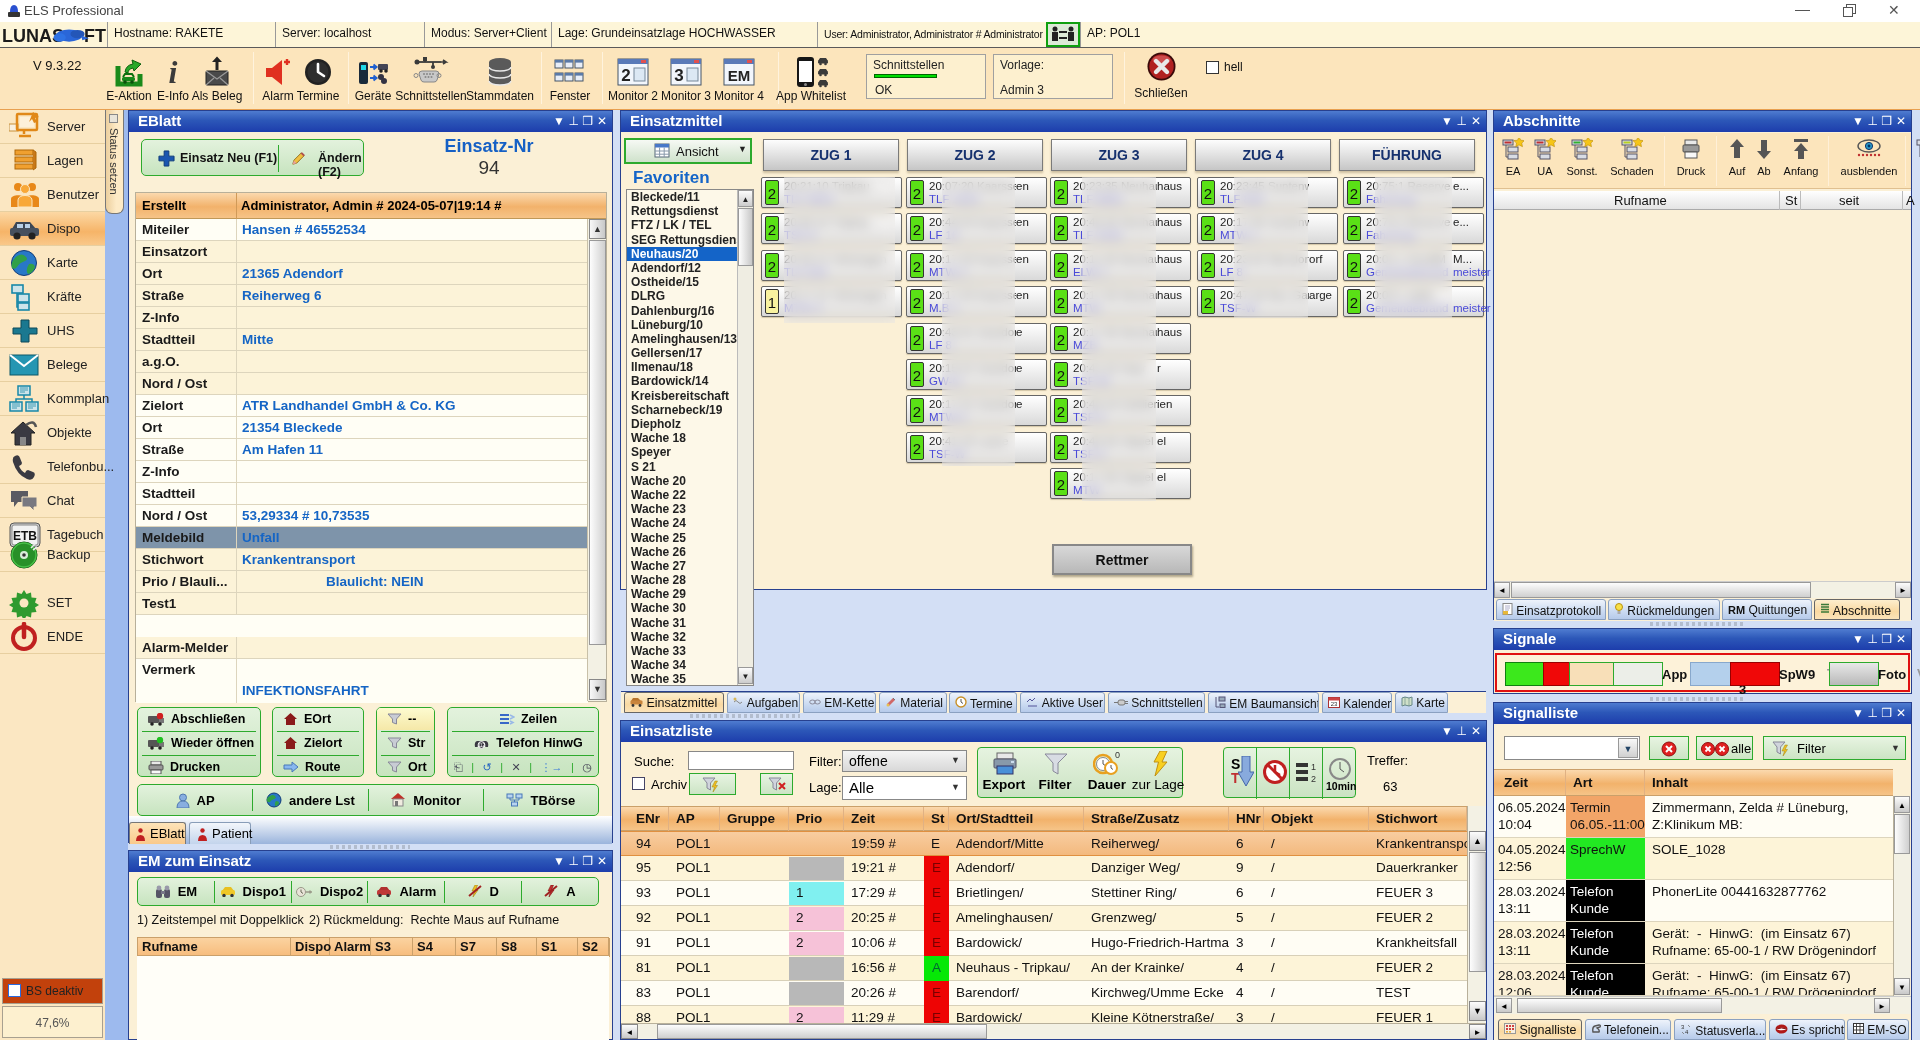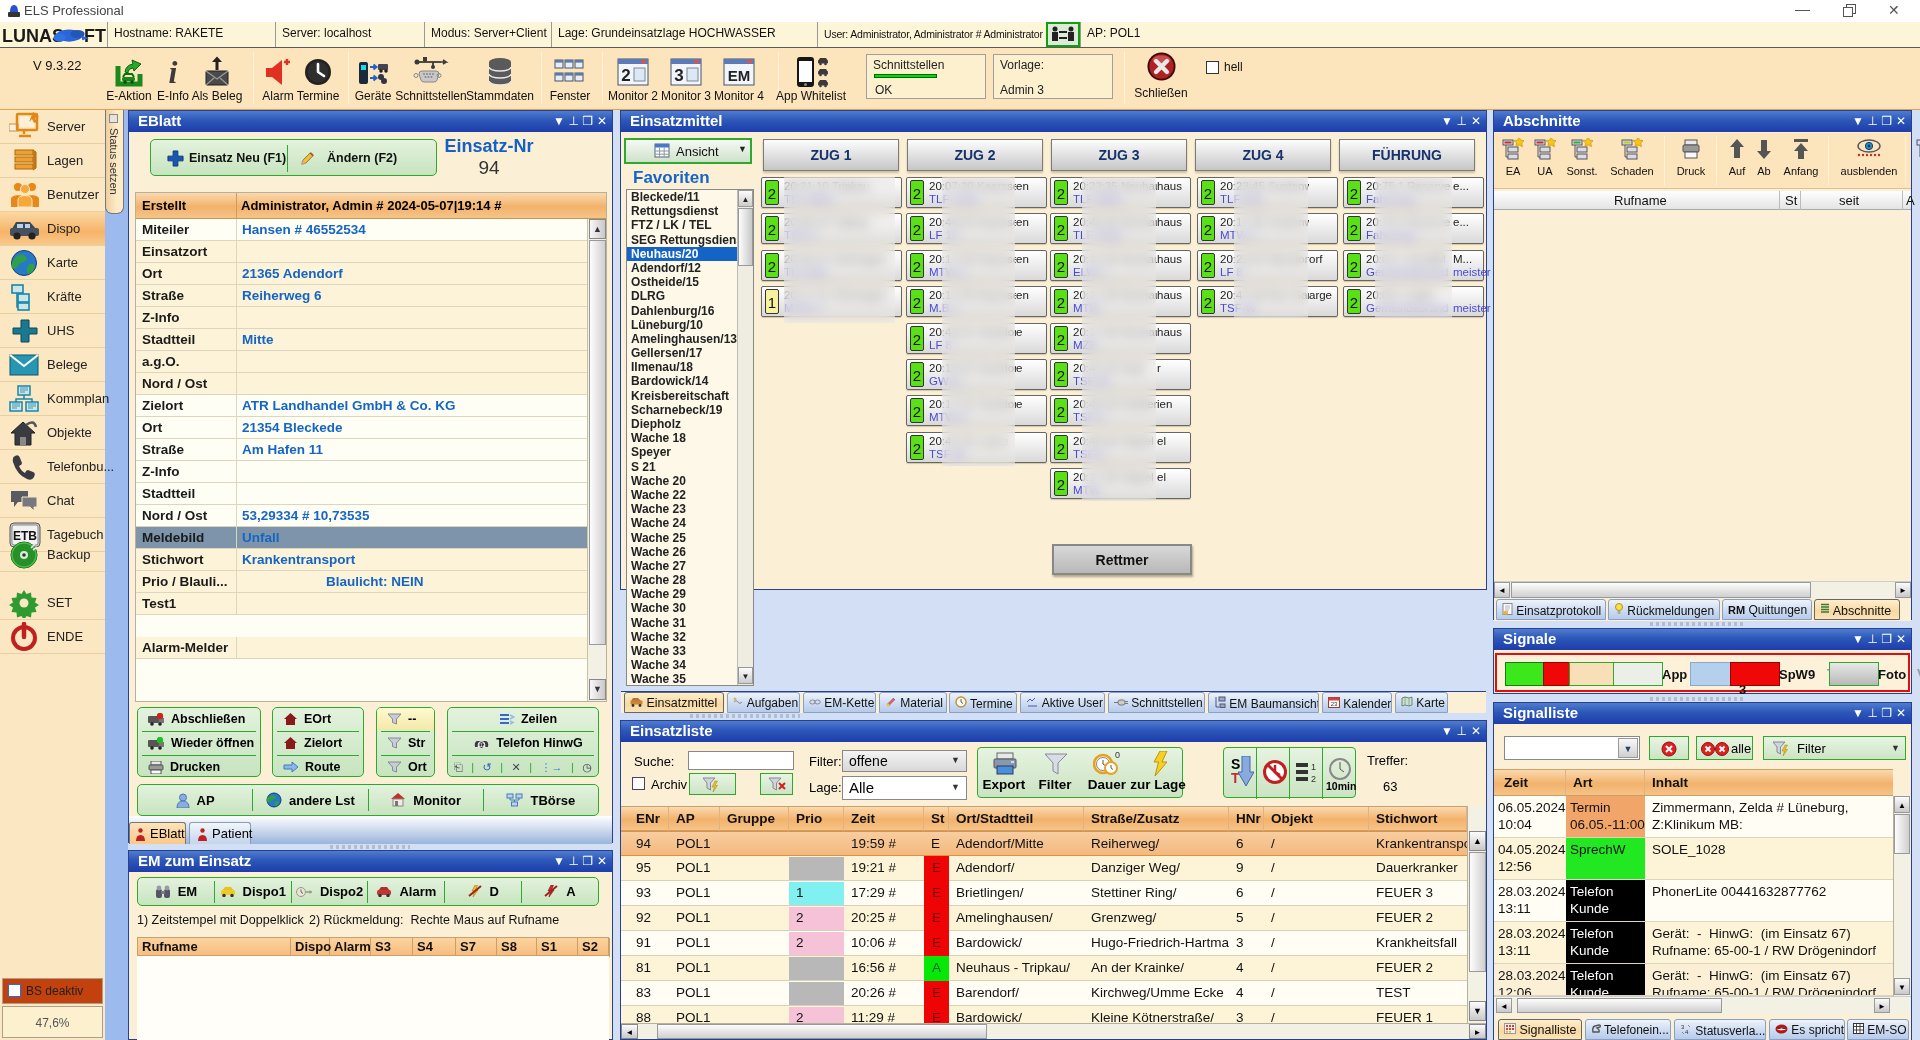--- a/index.html
+++ b/index.html
@@ -422,21 +422,21 @@
   <div class="abs" style="left:3px;top:4px;width:9px;height:9px;background:#e8e4da;border:1px solid #888;"></div>
     <div style="writing-mode:vertical-rl;font-size:11px;color:#333;margin:18px 0 0 2px;">Status setzen</div>
 </div>
 
 <div class="panel" id="eblatt" style="left:128px;top:110px;width:485px;height:733px;">
   <div class="ptitle">EBlatt</div>
   <span class="pctl" style="right:47px">▼</span>
     <span class="pctl" style="right:33px">⊥</span>
     <span class="pctl" style="right:19px">❒</span>
     <span class="pctl" style="right:5px">✕</span>
-  <div class="abs grn" style="left:21px;top:28px;width:287px;height:37px;">
+  <div class="abs grn" style="left:12px;top:28px;width:223px;height:37px;">
     <svg class="abs" style="left:16px;top:10px" width="17" height="17" viewBox="0 0 18 18">
         <path d="M6.5 1 h5 v5.5 H17 v5 h-5.5 V17 h-5 v-5.5 H1 v-5 h5.5 Z" fill="#1a56b0" stroke="#0c3878"></path>
       </svg>
     <span class="gtxt abs" style="left:38px;top:11px;font-size:12.5px">Einsatz Neu (F1)</span>
     <div class="abs" style="left:136px;top:5px;width:1px;height:27px;background:#2daa2d"></div>
     <svg class="abs" style="left:148px;top:10px" width="17" height="17" viewBox="0 0 18 18">
         <path d="M3 15 l1-4 8-8 3 3 -8 8 Z" fill="#f0c040" stroke="#907020"></path>
         <path d="M12 3 l3 3" stroke="#b05050" stroke-width="2"></path>
         <path d="M3 15 l1-4 3 3 Z" fill="#e8a0a0"></path>
       </svg>
@@ -537,20 +537,25 @@
         <i class="csep"></i>
       </div>
       <div class="erow" style="top:400px;background:#fcf3d8;">
         <span class="l">Test1</span>
         <span class="v" style=""></span>
         <i class="csep"></i>
       </div>
       <div class="erow" style="top:444px;background:#fcf3d8;">
         <span class="l">Alarm-Melder</span>
         <span class="v" style=""></span>
+        <i class="csep"></i>
+      </div>
+      <div class="erow" style="top:466px;height:44px;background:#fffef5;border-bottom:none;">
+        <span class="l">Vermerk</span>
+        <span class="v" style="top:24px">INFEKTIONSFAHRT</span>
         <i class="csep"></i>
       </div>
 
     <div class="abs" style="left:451px;top:26px;width:19px;height:482px;background:#f3f1e4;border-left:1px solid #c8c0a8;">
       <div class="abs" style="left:1px;top:0;width:17px;height:20px;background:linear-gradient(90deg,#f8f8f8,#c8c8c8);border:1px solid #888;text-align:center;font-size:9px;color:#333;padding-top:4px;">▲</div>
       <div class="abs" style="left:1px;top:21px;width:17px;height:405px;background:linear-gradient(90deg,#fdfdfd,#cfcfcf);border:1px solid #999;"></div>
       <div class="abs" style="left:1px;top:460px;width:17px;height:21px;background:linear-gradient(90deg,#f8f8f8,#c8c8c8);border:1px solid #888;text-align:center;font-size:9px;color:#333;padding-top:4px;">▼</div>
     </div>
   </div>
 
@@ -1113,21 +1118,21 @@
         <circle cx="10" cy="14" r="9" fill="none" stroke="#e8a020" stroke-width="2.5"></circle>
         <circle cx="10" cy="14" r="6.5" fill="#fff" stroke="#888"></circle>
         <path d="M10 10 v4 l3 2" stroke="#555" fill="none"></path>
         <circle cx="18" cy="18" r="6" fill="#fff" stroke="#e8a020" stroke-width="2"></circle>
         <path d="M18 15 v3 l2 1.5" stroke="#555" fill="none"></path>
       </svg>
     <div class="abs" style="left:103px;top:29px;width:52px;text-align:center;font-weight:bold;font-size:13.5px;">Dauer</div>
     <svg class="abs" style="left:172px;top:3px" width="18" height="25" viewBox="0 0 18 25">
         <path d="M10 0 l-6 11 h4.5 L5 25 l12 -14 h-5 l5 -11 Z" fill="#f8d020" stroke="#c09010"></path>
       </svg>
-    <div class="abs" style="left:151px;top:29px;width:58px;text-align:center;font-weight:bold;font-size:13.5px;">zur Lage</div>
+    <div class="abs" style="left:151px;top:29px;width:58px;text-align:center;font-weight:normal;font-size:13.5px;">zur Lage</div>
   </div>
   <div class="abs" style="left:602px;top:26px;width:133px;height:51px;background:linear-gradient(#e6f3e0,#cbe3c3);border:1px solid #2daa2d;border-radius:4px;">
     <div class="abs" style="left:0;top:0;width:33px;height:51px;border-right:1px solid #2daa2d;">
         <span class="abs" style="left:7px;top:8px;font-weight:bold;font-size:14px;">S</span>
         <span class="abs" style="left:7px;top:22px;font-weight:bold;font-size:14px;color:#c03030">T</span>
         <svg class="abs" style="left:14px;top:8px" width="16" height="30" viewBox="0 0 16 30">
           <path d="M4 0 h8 v16 h4 L8 30 0 16 h4 Z" fill="#88aadd" stroke="#4466aa"></path>
         </svg>
       </div>
     <div class="abs" style="left:33px;top:0;width:33px;height:51px;border-right:1px solid #2daa2d;">

